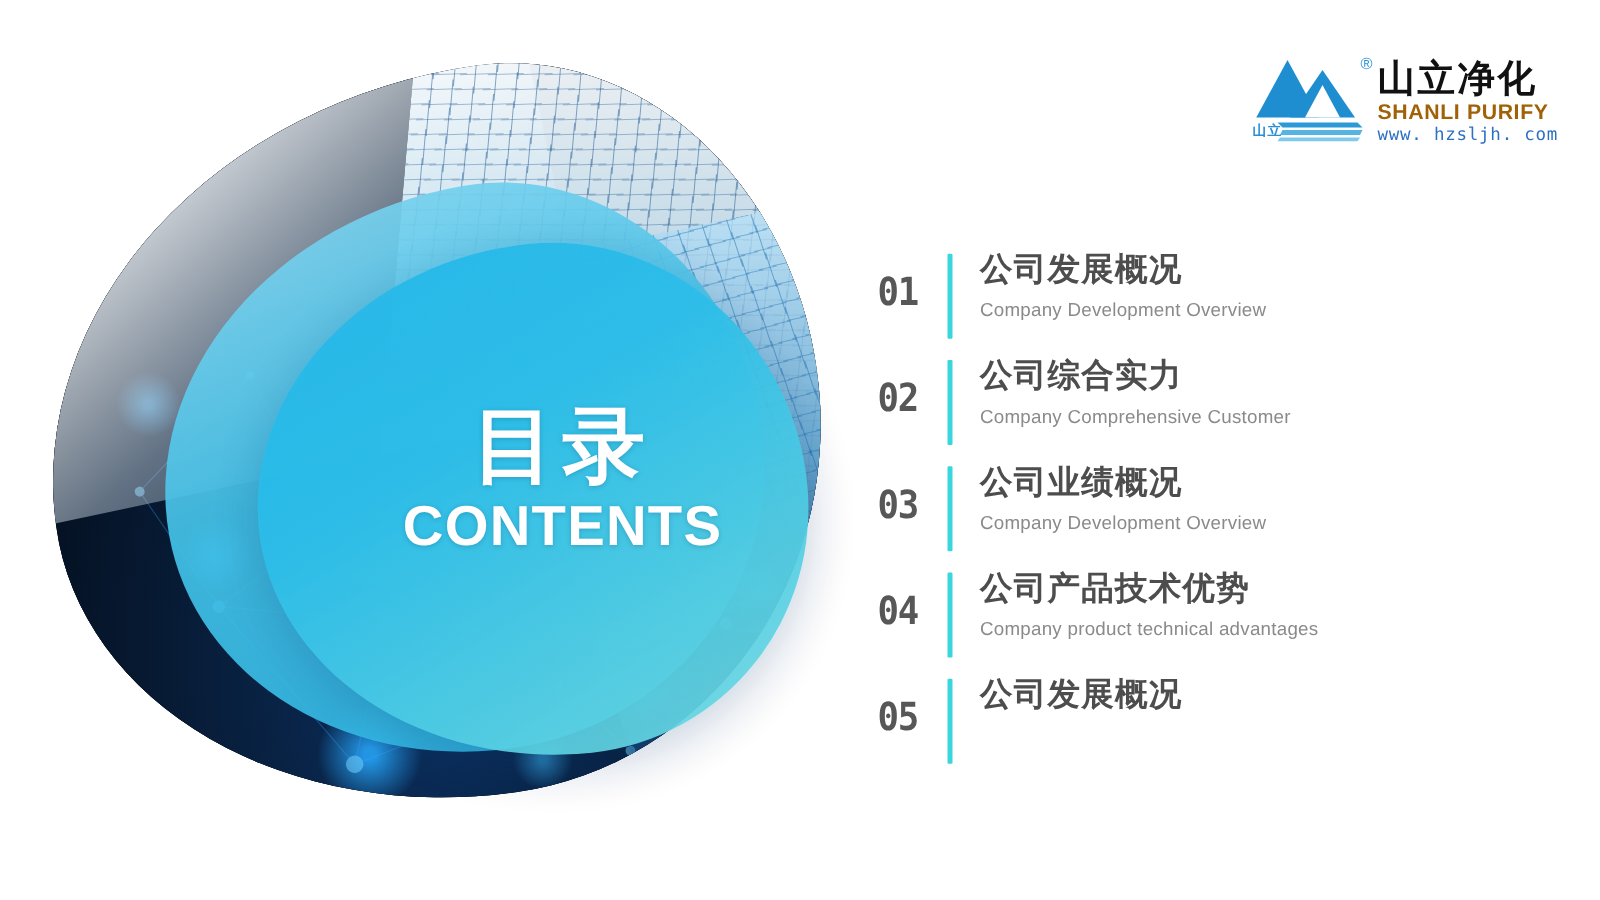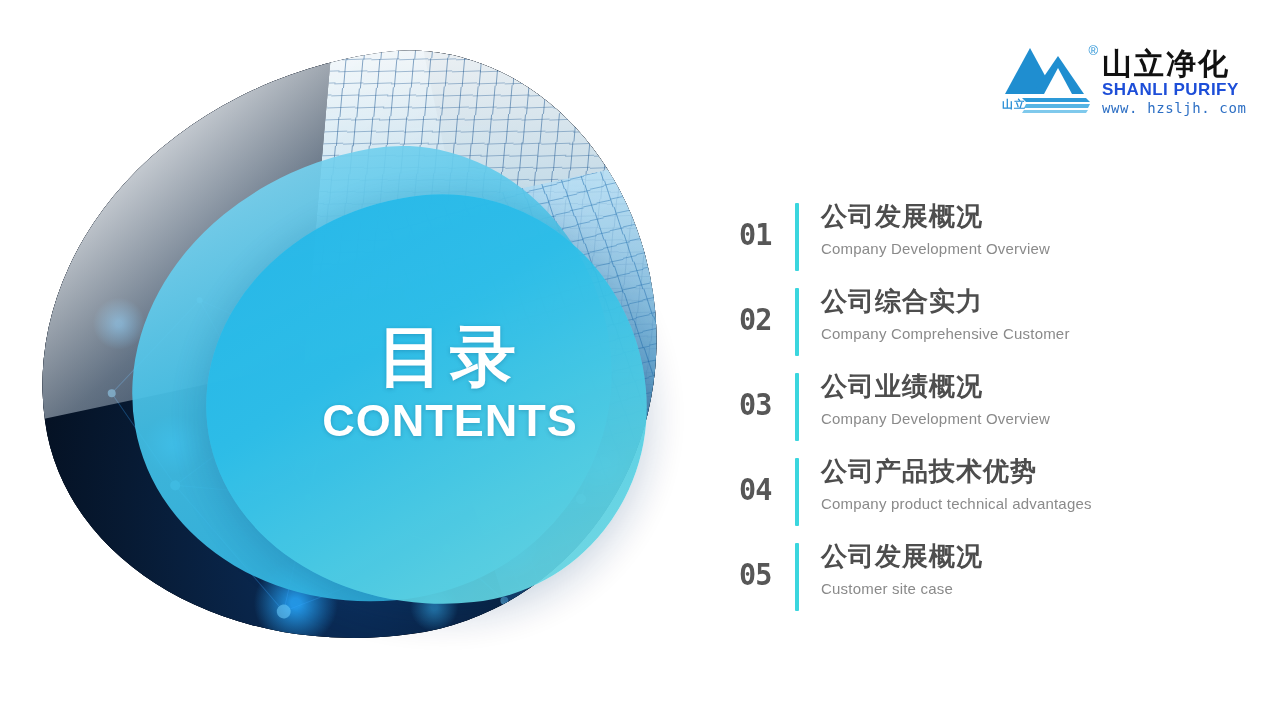--- a/index.html
+++ b/index.html
@@ -24,21 +24,21 @@
     color:#2792d6; font-size:13px; line-height:1;
   }
   .logo-text{position:relative;padding-top:6px;}
   .logo-cn{
     font-size:30px; font-weight:700; letter-spacing:2px;
     color:#111; line-height:1.05;
     font-family:"DejaVu Sans","Liberation Sans",sans-serif;
   }
   .logo-en{
     font-size:17px; font-weight:600; letter-spacing:0.5px;
-    color:#1d4ed8; line-height:1.1; margin-top:1px;
+    color:#a16207; line-height:1.1; margin-top:1px;
   }
   .logo-url{
     font-size:14px; letter-spacing:0.6px;
     color:#2d6fc4; line-height:1.2; margin-top:1px;
     font-family:"DejaVu Sans Mono","Liberation Mono",monospace;
   }
   .logo-sub{
     position:absolute; left:2px; bottom:2px;
     color:#2b8fd6; font-size:11px; font-weight:700; letter-spacing:1px;
     font-family:"DejaVu Sans","Liberation Sans",sans-serif;
@@ -141,21 +141,20 @@
   }
 
   
   .list{
     position:absolute; left:702px; top:196px;
     width:540px;
   }
   .item{
     display:flex; align-items:flex-start;
     height:85px;
-    margin-left:37px;
   }
   .item-num{
     width:56px; flex:0 0 56px;
     color:#575757;
     font-size:31px; font-weight:700;
     letter-spacing:-1px;
     font-family:"DejaVu Sans Mono","Liberation Mono",monospace;
     text-align:left;
     padding-top:20px;
     transform:scaleX(.92);
@@ -280,18 +279,17 @@
         <div class="item-cn">公司产品技术优势</div>
         <div class="item-en">Company product technical advantages</div>
       </div>
     </div>
 
     <div class="item">
       <div class="item-num">05</div>
       <div class="item-bar" style="background: rgb(58, 214, 222);"></div>
       <div class="item-txt">
         <div class="item-cn">公司发展概况</div>
-        <div class="item-en">Customer site case</div>
       </div>
     </div>
 
   </div>
 </div>
 
 </body></html>

